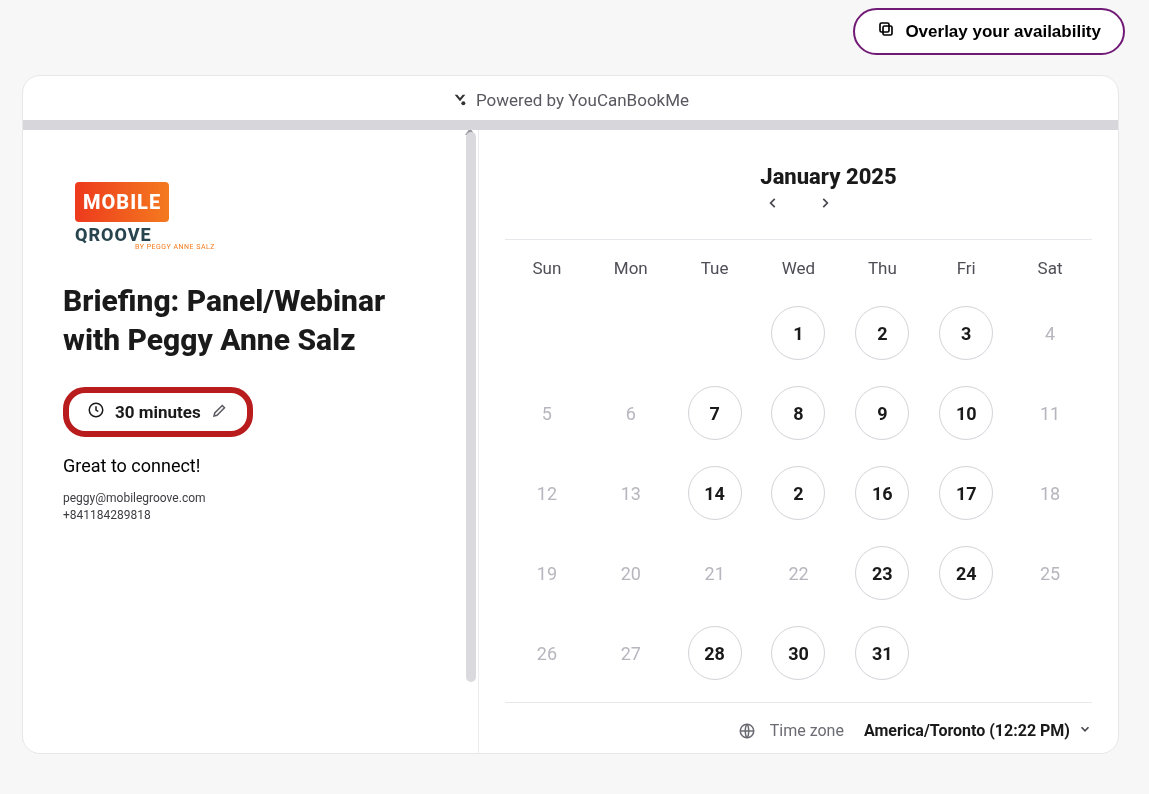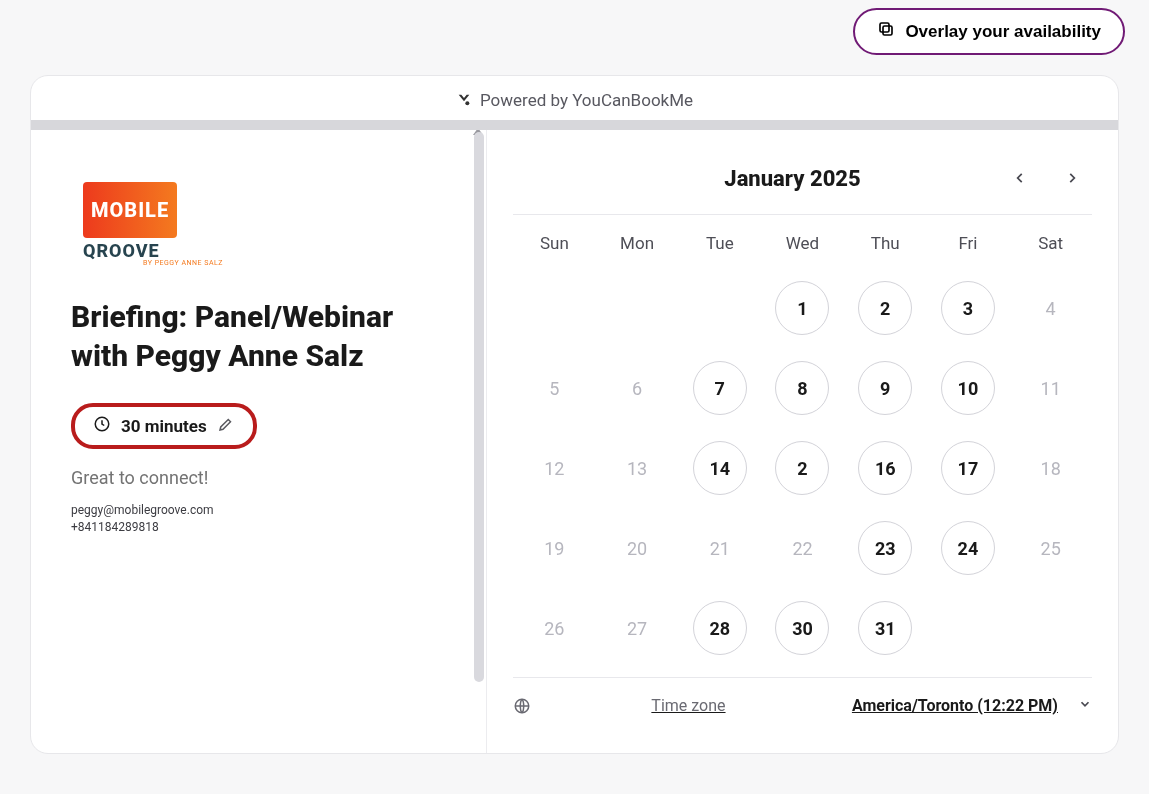--- a/index.html
+++ b/index.html
@@ -26,21 +26,21 @@
     padding: 10px 22px;
     font-size: 17px;
     font-weight: 700;
     cursor: pointer;
   }
   .overlay-btn svg { width: 18px; height: 18px; }
   .card {
     background: #fff;
     border: 1px solid #e7e7ea;
     border-radius: 18px;
-    margin: 20px 30px 0 30px;
+    margin: 20px 30px 0 22px;
     overflow: hidden;
   }
   .powered {
     display: flex;
     justify-content: center;
     align-items: center;
     gap: 8px;
     padding: 14px 0 10px 0;
     color: #585860;
     font-size: 17px;
@@ -75,21 +75,21 @@
     width:0;height:0;border-left:5px solid transparent;border-right:5px solid transparent;border-bottom:7px solid #9a9aa0;
   }
   .brand-logo {
     margin: 24px 0 30px 12px;
     width: 140px;
   }
   .brand-logo .mobile-badge {
     background: linear-gradient(90deg,#ed3a1d 0%, #f47a1f 100%);
     color:#fff;
     font-weight:800;
-    padding:16px 8px;
+    padding:8px 8px;
     border-radius:4px;
     font-size:20px;
     letter-spacing:1px;
     display:inline-block;
   }
   .brand-logo .groove {
     margin-top:2px;
     font-weight:800;
     color:#27444f;
     font-size:18px;
@@ -107,46 +107,47 @@
     font-size: 30px;
     font-weight: 800;
     line-height: 1.3;
     margin: 20px 0 28px 0;
     color: #1a1a1a;
   }
   .duration-pill {
     display:inline-flex;
     align-items:center;
     gap:10px;
-    border:4px solid #b91c1c;
+    border:6px solid #b91c1c;
     border-radius: 22px;
     padding: 8px 18px;
     font-size:17px;
     font-weight:700;
     margin-bottom: 18px;
     cursor:pointer;
   }
   .duration-pill svg { width:18px; height:18px; }
-  .intro { font-size:18px; color:#737373; margin-bottom:14px; }
+  .intro { font-size:18px; color:#000000; margin-bottom:14px; }
   ul.steps { list-style: disc; padding-left: 26px; margin-bottom: 20px; }
   ul.steps li { font-size:18px; color:#3c3c42; line-height:1.55; }
   .contact { font-size:12px; color:#3c3c42; line-height:1.45; }
   .divider { width:1px; background:#ececef; }
   .right {
     flex:1;
     padding: 28px 26px 0 26px;
     display:flex;
     flex-direction:column;
   }
   .month-header {
     display:flex;
     align-items:center;
     justify-content:space-between;
     padding: 6px 6px 22px 6px;
     border-bottom: 1px solid #e8e8ec;
+    flex-direction: column;
   }
   .month-label {
     flex:1;
     text-align:center;
     font-size:22px;
     font-weight:800;
     margin-left: 60px;
   }
   .month-nav { display:flex; gap:24px; }
   .chev { width:28px; height:28px; display:flex; align-items:center; justify-content:center; cursor:pointer; color:#4a4a52; }
@@ -175,30 +176,29 @@
     display:flex; align-items:center; justify-content:center;
     font-weight:700;
     color:#1a1a1a;
     cursor:pointer;
   }
   .tz-row {
     border-top:1px solid #e8e8ec;
     margin-top:14px;
     padding:18px 0 10px 0;
     display:flex;
-    justify-content:space-between;
+    justify-content:flex-end;
     align-items:center;
     gap:14px;
     font-size:16px;
-    text-decoration:underline;
   }
   .tz-row .globe { color:#6a6a72; display:flex; align-items:center;}
   .tz-row .globe svg { width:18px;height:18px; }
   .tz-label { color:#6a6a72; }
-  .tz-value { font-weight:700; margin-left:6px; cursor:pointer; display:flex; align-items:center; gap:20px;}
+  .tz-value { font-weight:700; margin-left:6px; cursor:pointer; display:flex; align-items:center; gap:8px;}
   .tz-value svg { width:14px;height:14px; }
 </style>
 </head>
 <body>
 
 <div class="top-bar">
   <button class="overlay-btn">
     <span>
       <svg viewBox="0 0 24 24" fill="none" stroke="currentColor" stroke-width="2.2">
         <rect x="4" y="4" width="12" height="12" rx="2"></rect>

